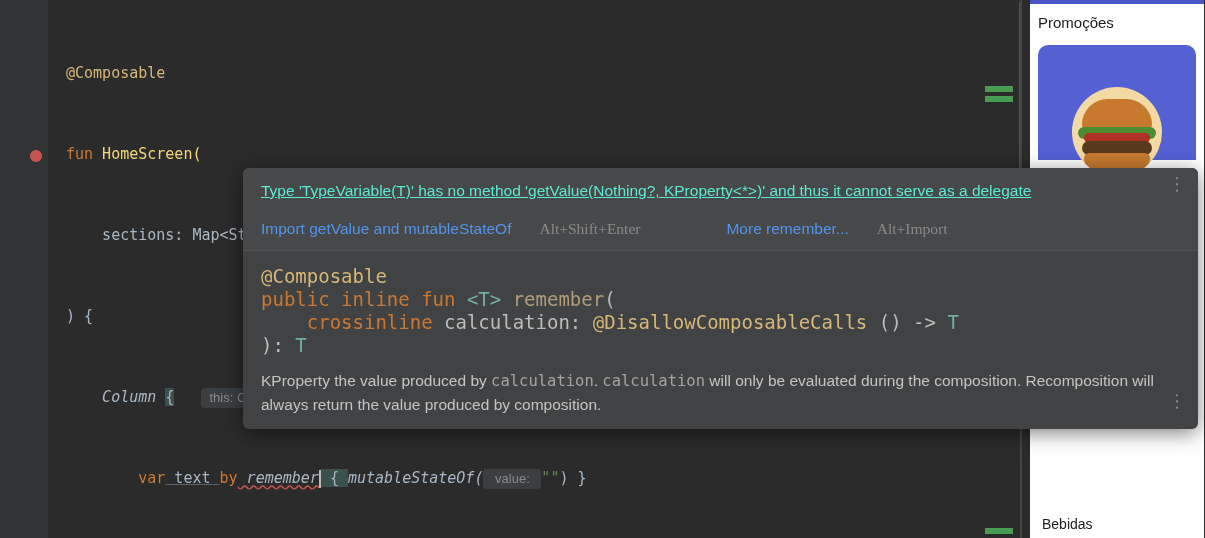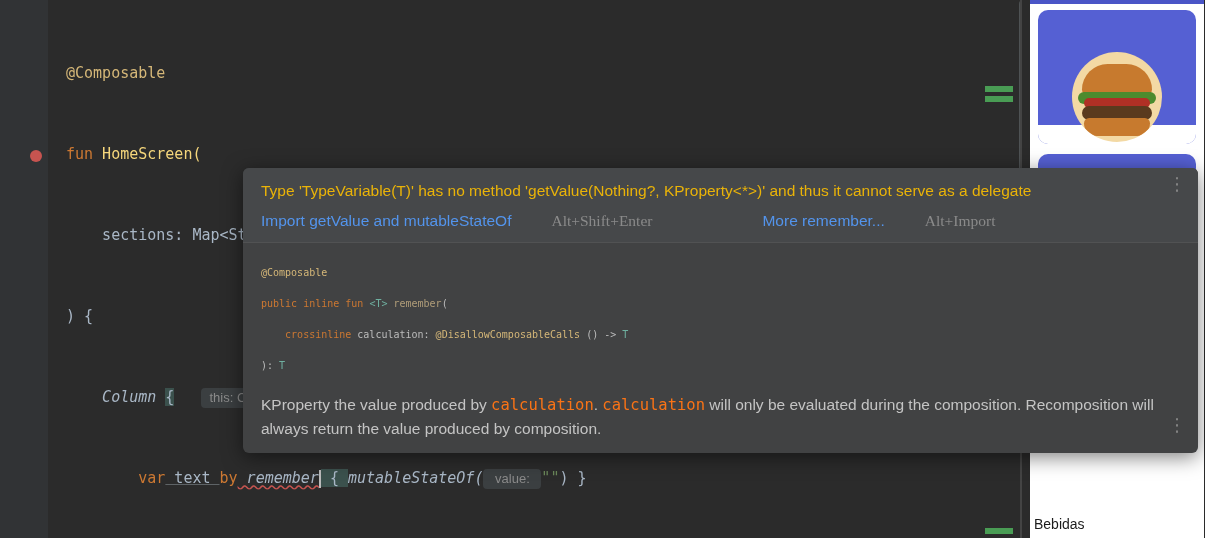--- a/index.html
+++ b/index.html
@@ -77,54 +77,54 @@
     color:#bcbcbc;
     z-index:10;
   }
   .popup-top {
     padding:14px 18px 12px 18px;
     border-bottom:1px solid #515253;
     background:#46484a;
     border-radius:6px 6px 0 0;
     position:relative;
   }
-  .popup-err { color:#eab308; margin-bottom:12px; }
-  .popup-actions { display:flex; gap:40px; align-items:center; }
+  .popup-err { color:#5eead4; margin-bottom:20px;text-decoration:underline; }
+  .popup-actions { display:flex; gap:28px; align-items:center; }
   .link { color:#5394ec; cursor:pointer; }
   .shortcut { color:#8a8a8a;font-family:Liberation Serif, serif; }
   .kebab {
     position:absolute;
     right:14px;
     width:16px; height:16px;
     color:#888;
     font-size:18px;
     line-height:4px;
     cursor:pointer;
     text-align:center;
   }
   .kebab.t { top:14px; }
   .kebab.b { bottom:14px; }
   .popup-sig {
     padding:14px 18px 8px 18px;
     font-family:'Menlo','Consolas',monospace;
-    font-size:10px;
-    line-height:31px;
+    font-size:19px;
+    line-height:23px;
     white-space:pre;
   }
   .sig-ann { color:#d5b778; }
   .sig-kw { color:#cc7832; }
   .sig-ty { color:#6fb0a0; }
   .sig-fn { color:#b09d79; }
   .popup-doc {
     padding:4px 18px 12px 18px;
     color:#c4c4c4;
     line-height:24px;
     position:relative;
   }
-  .mono-in { font-family:'Menlo','Consolas',monospace; color:#f97316; }
+  .mono-in { font-family:'Menlo','Consolas',monospace; color:#a3a3a3; }
   .popup-src { margin-top:10px; color:#bcbcbc; }
   .lib-icon {
     display:inline-block;
     width:18px; height:14px;
     vertical-align:middle;
     margin-right:6px;
   }
 
   
   .preview {
@@ -177,21 +177,21 @@
   .patty {position:absolute; left:10px; top:54px; width:70px; height:14px; background:#5a3a1e; border-radius:8px;}
   .bun-bot {position:absolute; left:12px; top:66px; width:66px; height:18px; background:#c77a2e; border-radius:8px 8px 20px 20px;}
   .pv-card2 {
     margin:10px 8px 0 8px;
     border-radius:10px 10px 0 0;
     background:#5560d3;
     height:200px;
   }
   .pv-sub {
     position:absolute;
-    bottom:6px; left:4px;
+    bottom:6px; left:12px;
     font-size:14px;
     color:#1b1b1b;
   }
   .scroll-handle {
     position:absolute;
     right:178px;
     top:0;
     width:8px;
     height:180px;
     background:#4e5254;
@@ -261,20 +261,21 @@
 <span>): </span><span class="sig-ty">T</span></div>
   <div class="popup-doc">
     <span>KProperty the value produced by </span><span class="mono-in">calculation</span><span>. </span><span class="mono-in">calculation</span><span> will only be evaluated during the composition. Recomposition will always return the value produced by composition.</span>
     <div class="kebab b">⋮</div>
   </div>
 </div>
 
 <div class="preview">
   <div class="preview-inner">
     <div class="pv-blue-top"></div>
+    <div class="pv-head">Promoções</div>
     <div class="pv-card">
       <div class="pv-card-top"></div>
       <div class="pv-card-white"></div>
       <div class="burger">
         <div class="bun-top"></div>
           <div class="lettuce"></div>
           <div class="tomato"></div>
           <div class="patty"></div>
           <div class="bun-bot"></div>
       </div>

